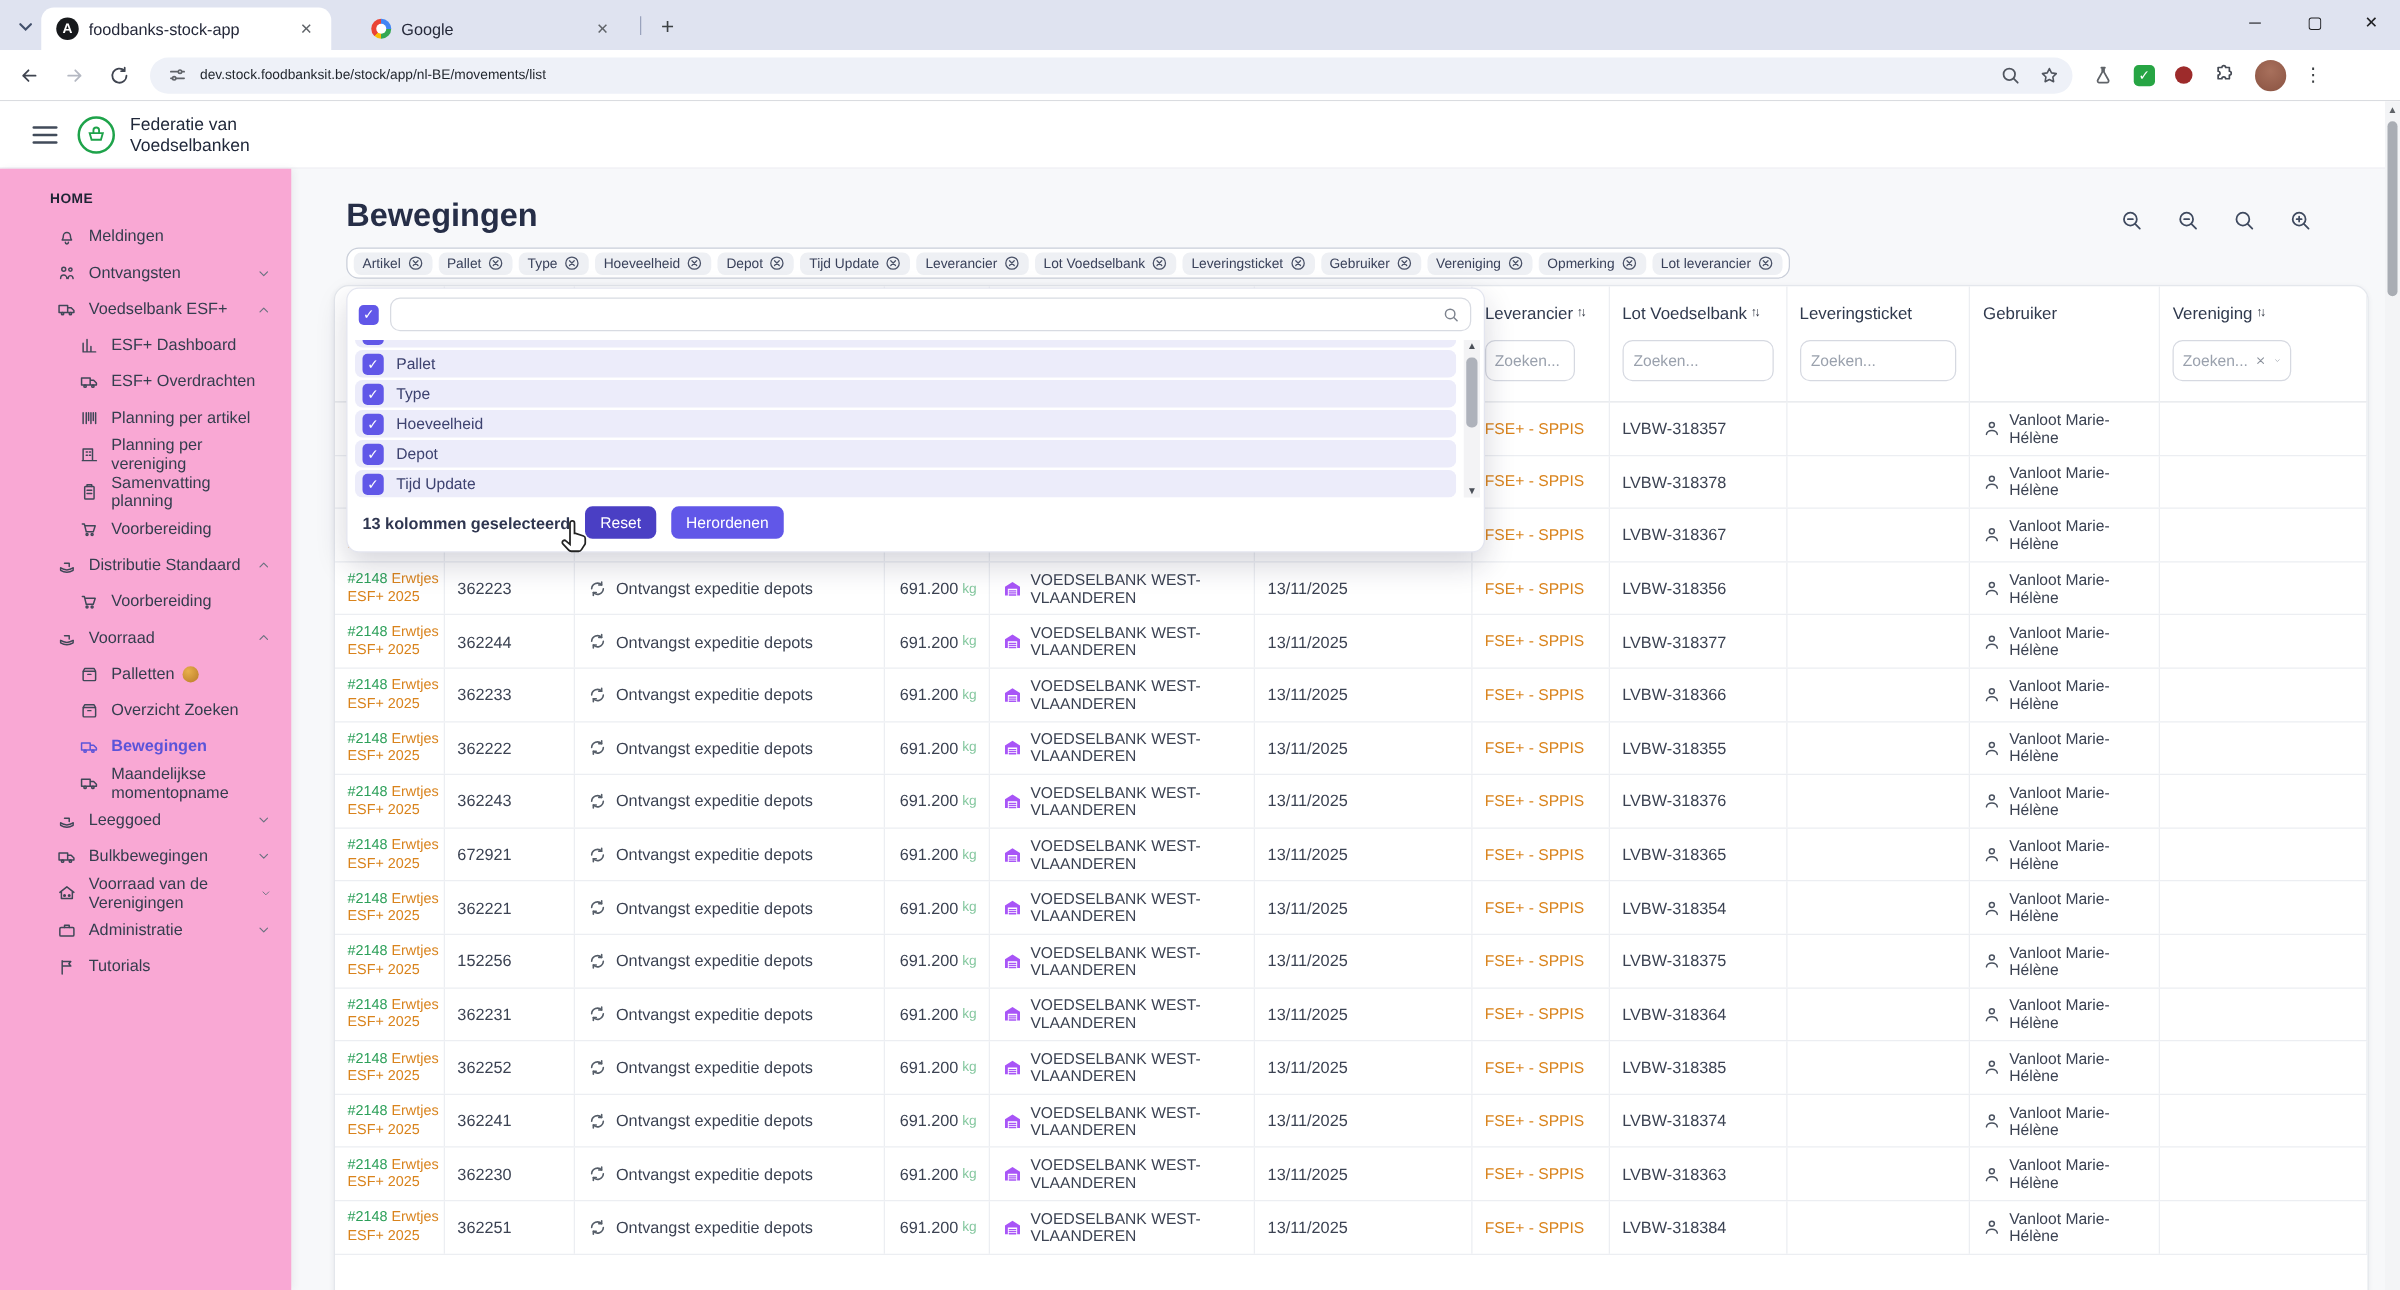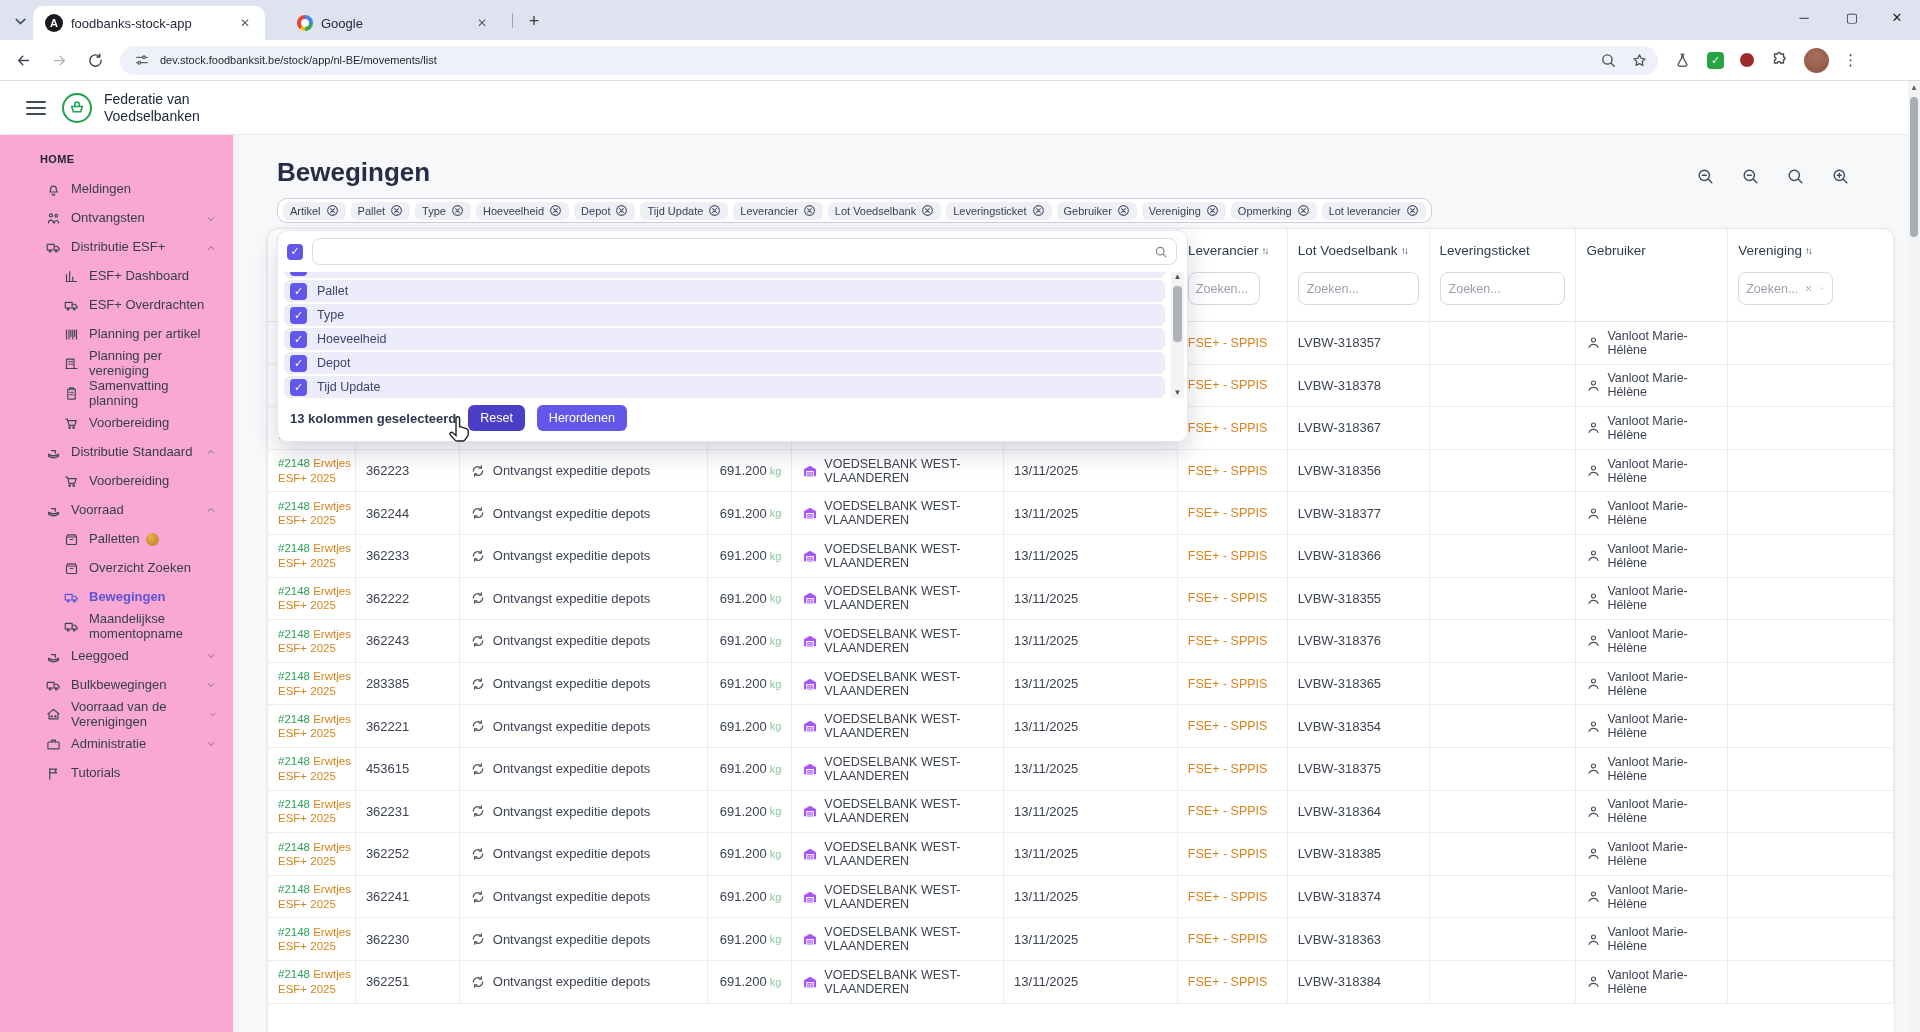--- a/index.html
+++ b/index.html
@@ -249,21 +249,21 @@
           </svg></span>
       </div>
       <div class="sb-item l1">
         <span class="ic">
           <svg viewBox="0 0 24 24" fill="none" stroke="currentColor" stroke-width="1.9" stroke-linecap="round" stroke-linejoin="round">
             <path d="M2 7h11v9H2zM13 10h4.5L21 13.5V16h-8"></path>
             <circle cx="6.5" cy="17.5" r="1.5"></circle>
             <circle cx="16.5" cy="17.5" r="1.5"></circle>
           </svg>
         </span>
-        <span class="lbl">Distributie ESF+</span>
+        <span class="lbl">Voedselbank ESF+</span>
         <span class="chev"><svg viewBox="0 0 24 24" fill="none" stroke="currentColor" stroke-width="1.9" stroke-linecap="round" stroke-linejoin="round">
             <path d="M6 15l6-6 6 6"></path>
           </svg></span>
       </div>
       <div class="sb-item l2">
         <span class="ic">
           <svg viewBox="0 0 24 24" fill="none" stroke="currentColor" stroke-width="1.9" stroke-linecap="round" stroke-linejoin="round">
             <path d="M4 20V9M9 20V4M14 20v-7M4 20h16"></path>
           </svg>
         </span>
@@ -930,21 +930,21 @@
                 <path d="M5 20c.8-4 5-5 7-5s6.2 1 7 5"></path>
               </svg>
             </span>Vanloot Marie-Hélène</div>
           <div class="dcell" style="width:166px"></div>
         </div>
         <div class="drow">
           <div class="dcell art" style="width:88px">
             <span><span class="artcode">#2148</span> <span class="artname">Erwtjes</span></span>
             <span class="artline2">ESF+ 2025</span>
           </div>
-          <div class="dcell" style="width:104px">283385</div>
+          <div class="dcell" style="width:104px">672921</div>
           <div class="dcell typecell" style="width:249px"><span style="display:flex">
               <svg viewBox="0 0 24 24" fill="none" stroke="currentColor" stroke-width="1.9" stroke-linecap="round" stroke-linejoin="round">
                 <path d="M5 12a7 7 0 0 1 12-4.5M19 12a7 7 0 0 1-12 4.5"></path>
                 <path d="M17 4v3.5h-3.5M7 20v-3.5h3.5"></path>
               </svg>
             </span>Ontvangst expeditie depots</div>
           <div class="dcell qtycell" style="width:84px">691.200<span class="qtyunit">kg</span></div>
           <div class="dcell depotcell" style="width:212px"><span style="display:flex">
               <svg viewBox="0 0 24 24">
                 <path fill="#a855f7" d="M3 9.5L12 4l9 5.5V20h-3.4v-8H6.4v8H3z"></path>
@@ -992,21 +992,21 @@
                 <path d="M5 20c.8-4 5-5 7-5s6.2 1 7 5"></path>
               </svg>
             </span>Vanloot Marie-Hélène</div>
           <div class="dcell" style="width:166px"></div>
         </div>
         <div class="drow">
           <div class="dcell art" style="width:88px">
             <span><span class="artcode">#2148</span> <span class="artname">Erwtjes</span></span>
             <span class="artline2">ESF+ 2025</span>
           </div>
-          <div class="dcell" style="width:104px">453615</div>
+          <div class="dcell" style="width:104px">152256</div>
           <div class="dcell typecell" style="width:249px"><span style="display:flex">
               <svg viewBox="0 0 24 24" fill="none" stroke="currentColor" stroke-width="1.9" stroke-linecap="round" stroke-linejoin="round">
                 <path d="M5 12a7 7 0 0 1 12-4.5M19 12a7 7 0 0 1-12 4.5"></path>
                 <path d="M17 4v3.5h-3.5M7 20v-3.5h3.5"></path>
               </svg>
             </span>Ontvangst expeditie depots</div>
           <div class="dcell qtycell" style="width:84px">691.200<span class="qtyunit">kg</span></div>
           <div class="dcell depotcell" style="width:212px"><span style="display:flex">
               <svg viewBox="0 0 24 24">
                 <path fill="#a855f7" d="M3 9.5L12 4l9 5.5V20h-3.4v-8H6.4v8H3z"></path>

